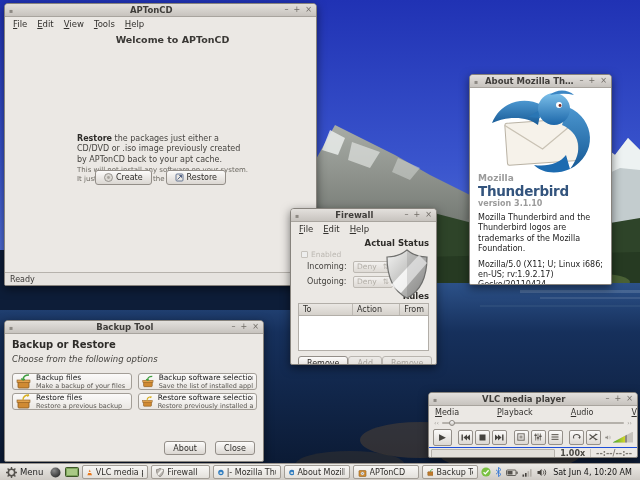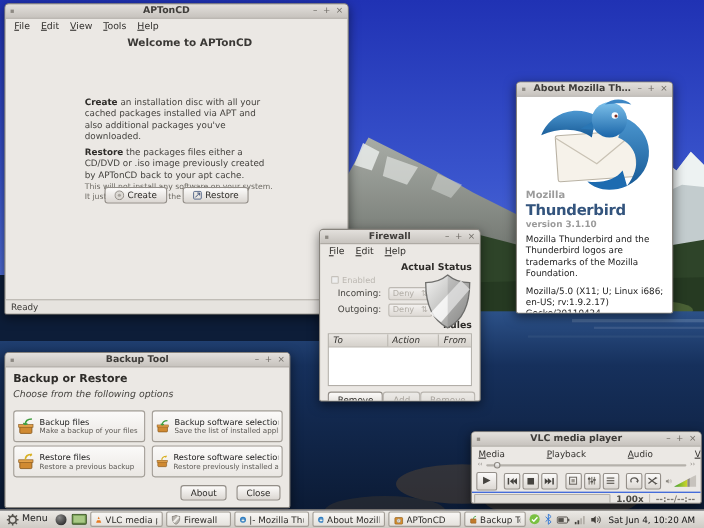--- a/index.html
+++ b/index.html
@@ -63,35 +63,35 @@
   .fw-bold { font-size:8.5px; font-weight:bold; color:#2e2c29;text-align:right; }
   .fw-check-row { margin:2px 0 2px 3px; display:flex; align-items:center; gap:3px;
                   font-size:7.5px; color:#bcb8b2; height:8px; }
   .fw-checkbox { width:7px; height:7px; border:1px solid #c6c2bc; background:#eee; border-radius:1px; }
   .fw-row { display:flex; align-items:center; gap:4px; margin:2px 0 0 9px; height:13px; }
   .fw-label { font-size:8px; color:#45433f; width:42px; }
   .fw-combo { width:40px; height:12px; border:1px solid #bdb9b3; border-radius:2px;
               background:linear-gradient(#f3f1ef,#dedad5); display:flex; align-items:center;
               font-size:7.5px; color:#b3afa8; padding:0 3px; justify-content:space-between; }
   .fw-shield { position:absolute; right:7px; top:14px; }
-  .fw-table { margin-top:2px; border:1px solid #b2aea8;font-style:italic; }
+  .fw-table { margin-top:2px; border:1px solid #b2aea8; }
   .fw-thead { display:flex; background:linear-gradient(#eae7e3,#d5d1cb); border-bottom:1px solid #b2aea8; }
   .fw-th { font-size:8px; color:#33312e; padding:1px 4px; border-right:1px solid #bcb8b2; }
   .fw-th:nth-child(1){ width:55px; } .fw-th:nth-child(2){ width:48px; } .fw-th:nth-child(3){ flex:1; border-right:none; }
   .fw-tbody { background:#fff; height:34px; }
   .fw-btnrow { display:flex; justify-content:space-between; margin-top:5px; }
   .fw-btnrow .btn { height:14px; }
 
   
   #win-backup { left:4px; top:320px; width:260px; height:142px; z-index:5; }
   #win-backup .content { flex:1; display:flex; flex-direction:column; padding:5px 7px 6px; }
   .bk-heading { font-size:10px; font-weight:bold; color:#2e2c29; }
   .bk-sub { font-size:8.5px; font-style:italic; color:#45433f; margin-top:4px; }
   .bk-grid { display:grid; grid-template-columns:120px 119px; gap:3px 6px; margin-top:9px; }
-  .bk-card { height:29px; border:1px solid #a39e97; border-radius:3px;
+  .bk-card { height:17px; border:1px solid #a39e97; border-radius:3px;
              background:linear-gradient(#fbfaf9,#eae7e3); display:flex; align-items:center;
              gap:4px; padding:0 3px; }
   .bk-card-text { display:flex; flex-direction:column; overflow:hidden; }
   .bk-card-label { font-size:7.5px; color:#222; white-space:nowrap; }
   .bk-card-desc { font-size:6.5px; color:#5b5853; white-space:nowrap; }
   .bk-btnrow { margin-top:auto; display:flex; justify-content:flex-end; gap:9px; padding-right:1px;align-items:flex-end; }
   .bk-btnrow .btn { height:14px; min-width:40px; }
   .bk-btnrow .btn::first-letter { text-decoration:underline; }
 
   
@@ -204,25 +204,22 @@
   </div>
   <div class="menubar">
     <span class="menu-item">File</span>
     <span class="menu-item">Edit</span>
     <span class="menu-item">View</span>
     <span class="menu-item">Tools</span>
     <span class="menu-item">Help</span>
   </div>
   <div class="content">
     <div class="welcome">Welcome to APTonCD</div>
-    <div class="apt-para" id="apt-para-create">
-      <b>Create</b><span> an installation disc with all your cached packages installed via APT and also additional packages you've downloaded.</span>
-    </div>
     <div class="apt-para" id="apt-para-restore">
-      <b>Restore</b><span> the packages files either a CD/DVD or .iso image previously created by APTonCD back to your apt cache.</span>
+      <b>Restore</b><span> the packages just either a CD/DVD or .iso image previously created by APTonCD back to your apt cache.</span>
       <div class="apt-note">This will not install any software on your system. It just copy it back to the APT cache</div>
     </div>
     <div class="apt-btnrow">
       <span class="btn">
         <svg width="9" height="9" viewBox="0 0 9 9">
           <circle cx="4.5" cy="4.5" r="4" fill="#dcd9d4" stroke="#87837d" stroke-width="0.8"></circle>
           <circle cx="4.5" cy="4.5" r="1.4" fill="#a8a49e"></circle>
         </svg>
         <span>Create</span>
       </span>

